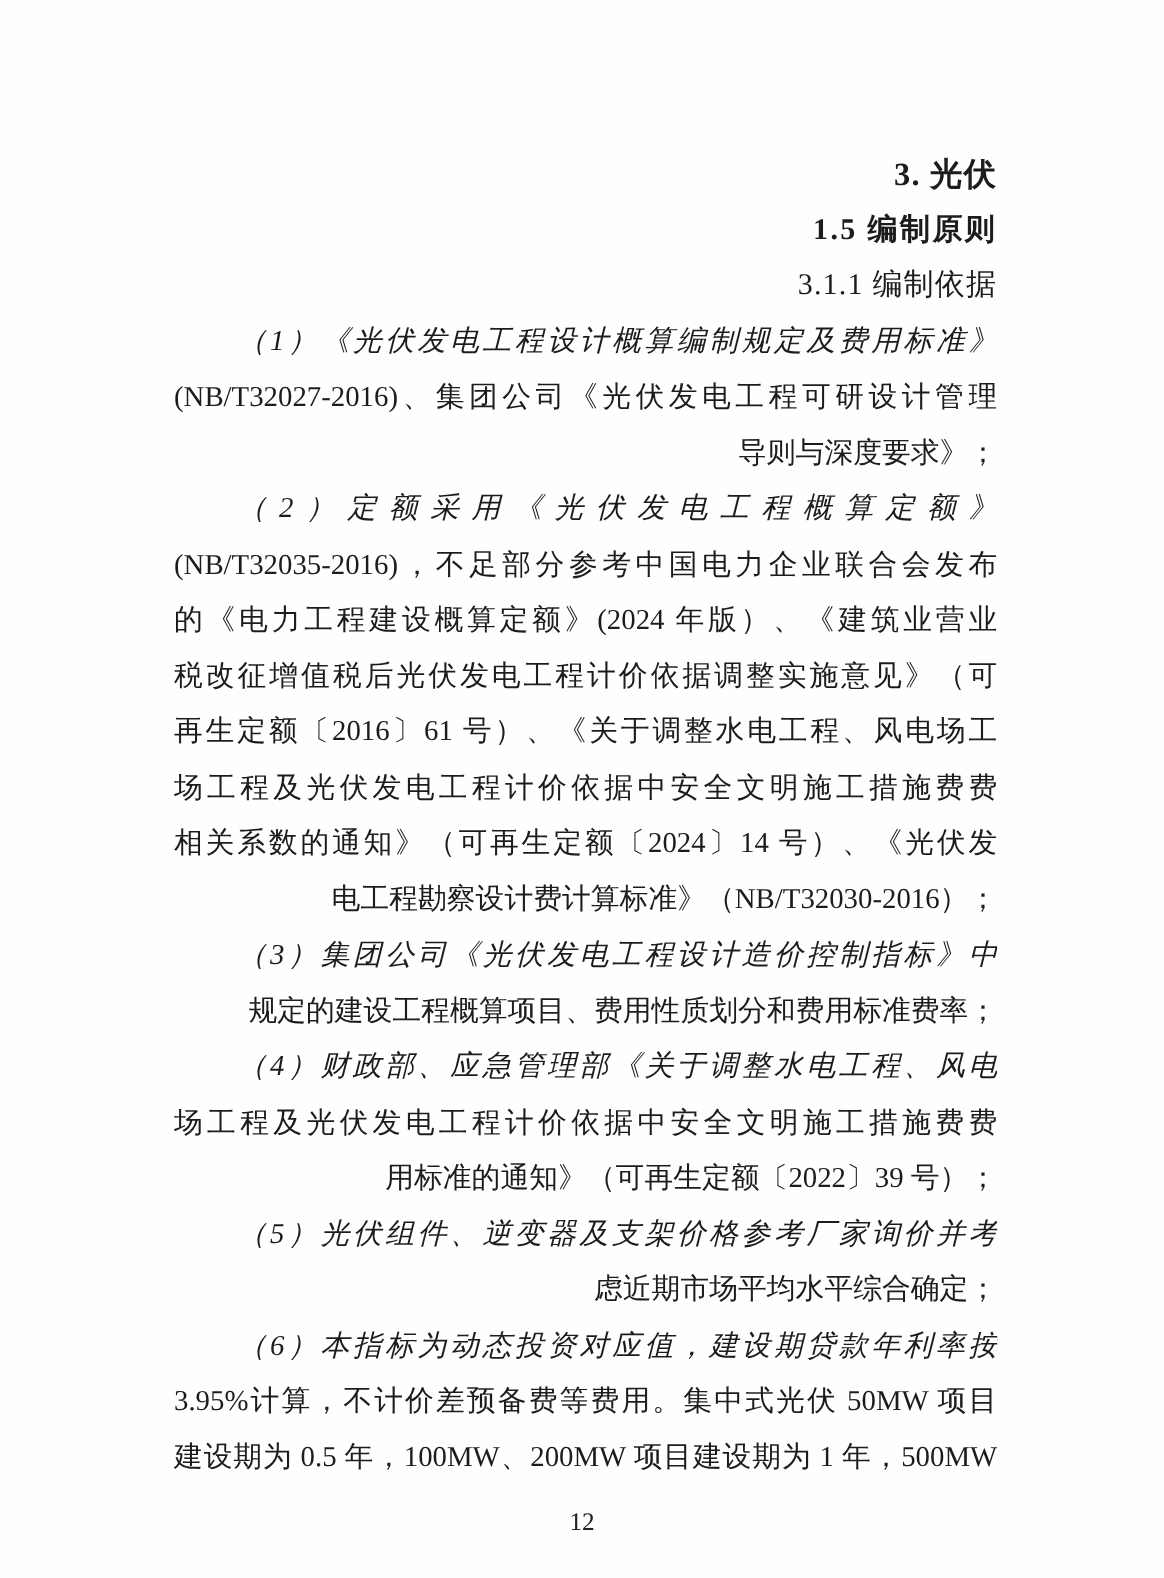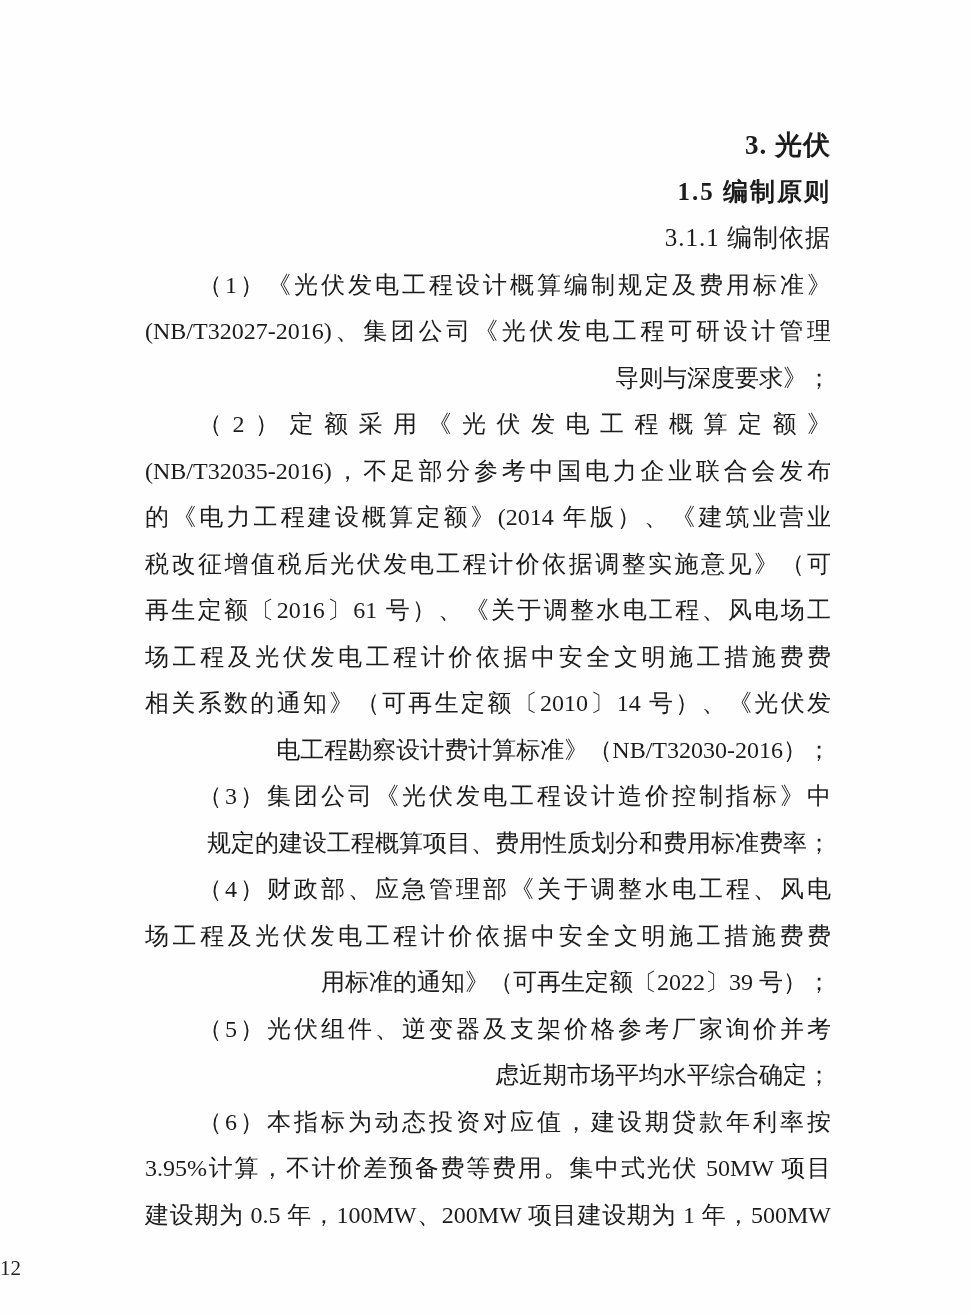--- a/index.html
+++ b/index.html
@@ -29,20 +29,21 @@
     white-space: nowrap;
     overflow: hidden;
     text-align: right;
   }
   .line.fill {
     text-align: justify;
     text-align-last: justify;
   }
   .line.indent {
     padding-left: 53px;
+    font-style: italic;
   }
   .line.h1 {
     font-size: 27px;
     font-weight: 600;
     letter-spacing: 1px;
   }
   .line.h2 {
     font-size: 25px;
     font-weight: 700;
     padding-left: 53px;
@@ -52,45 +53,46 @@
     font-size: 25px;
     font-weight: 400;
     padding-left: 49px;
     letter-spacing: 1px;
   }
   .footer {
     position: absolute;
     left: 0;
     right: 0;
     top: 1256px;
+    text-align: center;
     font-size: 21px;
     color: #222222;
   }
 </style>
 </head>
 <body>
 
 <div class="page">
   <div class="content">
 
     <div class="line h1">3. 光伏</div>
     <div class="line h2">1.5 编制原则</div>
     <div class="line h3">3.1.1 编制依据</div>
 
     <div class="line indent fill">（1）《光伏发电工程设计概算编制规定及费用标准》</div>
     <div class="line fill">(NB/T32027-2016)、集团公司《光伏发电工程可研设计管理</div>
     <div class="line">导则与深度要求》；</div>
 
     <div class="line indent fill">（2）定额采用《光伏发电工程概算定额》</div>
     <div class="line fill">(NB/T32035-2016)，不足部分参考中国电力企业联合会发布</div>
-    <div class="line fill">的《电力工程建设概算定额》(2014 年版）、《建筑业营业</div>
+    <div class="line fill">的《电力工程建设概算定额》(2024 年版）、《建筑业营业</div>
     <div class="line fill">税改征增值税后光伏发电工程计价依据调整实施意见》（可</div>
     <div class="line fill">再生定额〔2016〕61 号）、《关于调整水电工程、风电场工</div>
     <div class="line fill">场工程及光伏发电工程计价依据中安全文明施工措施费费</div>
-    <div class="line fill">相关系数的通知》（可再生定额〔2010〕14 号）、《光伏发</div>
+    <div class="line fill">相关系数的通知》（可再生定额〔2024〕14 号）、《光伏发</div>
     <div class="line">电工程勘察设计费计算标准》（NB/T32030-2016）；</div>
 
     <div class="line indent fill">（3）集团公司《光伏发电工程设计造价控制指标》中</div>
     <div class="line">规定的建设工程概算项目、费用性质划分和费用标准费率；</div>
 
     <div class="line indent fill">（4）财政部、应急管理部《关于调整水电工程、风电</div>
     <div class="line fill">场工程及光伏发电工程计价依据中安全文明施工措施费费</div>
     <div class="line">用标准的通知》（可再生定额〔2022〕39 号）；</div>
 
     <div class="line indent fill">（5）光伏组件、逆变器及支架价格参考厂家询价并考</div>

